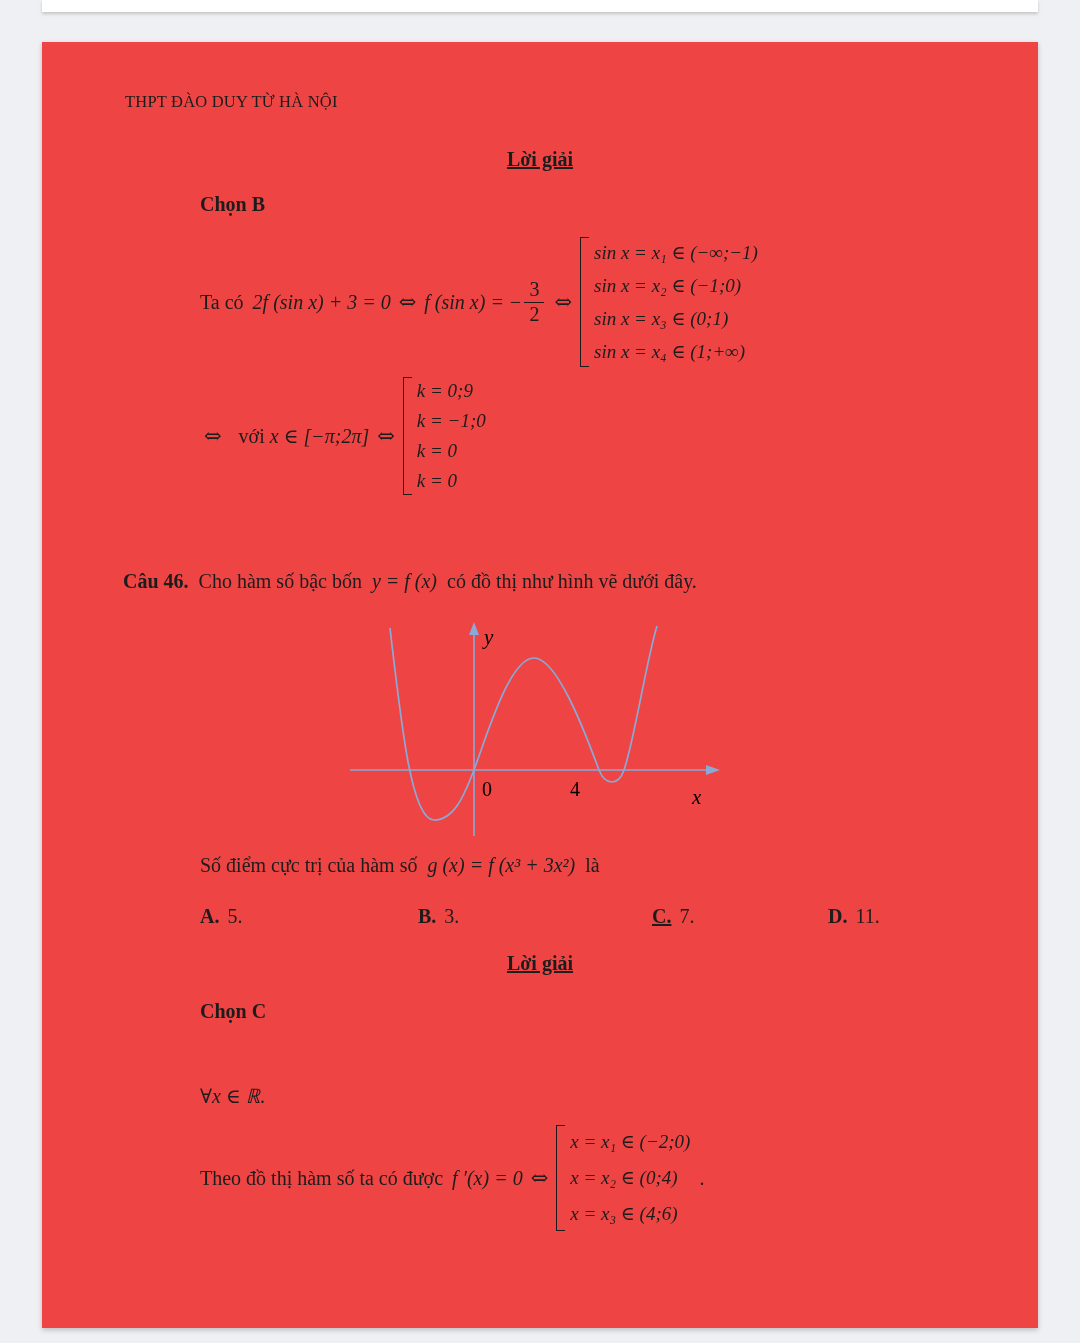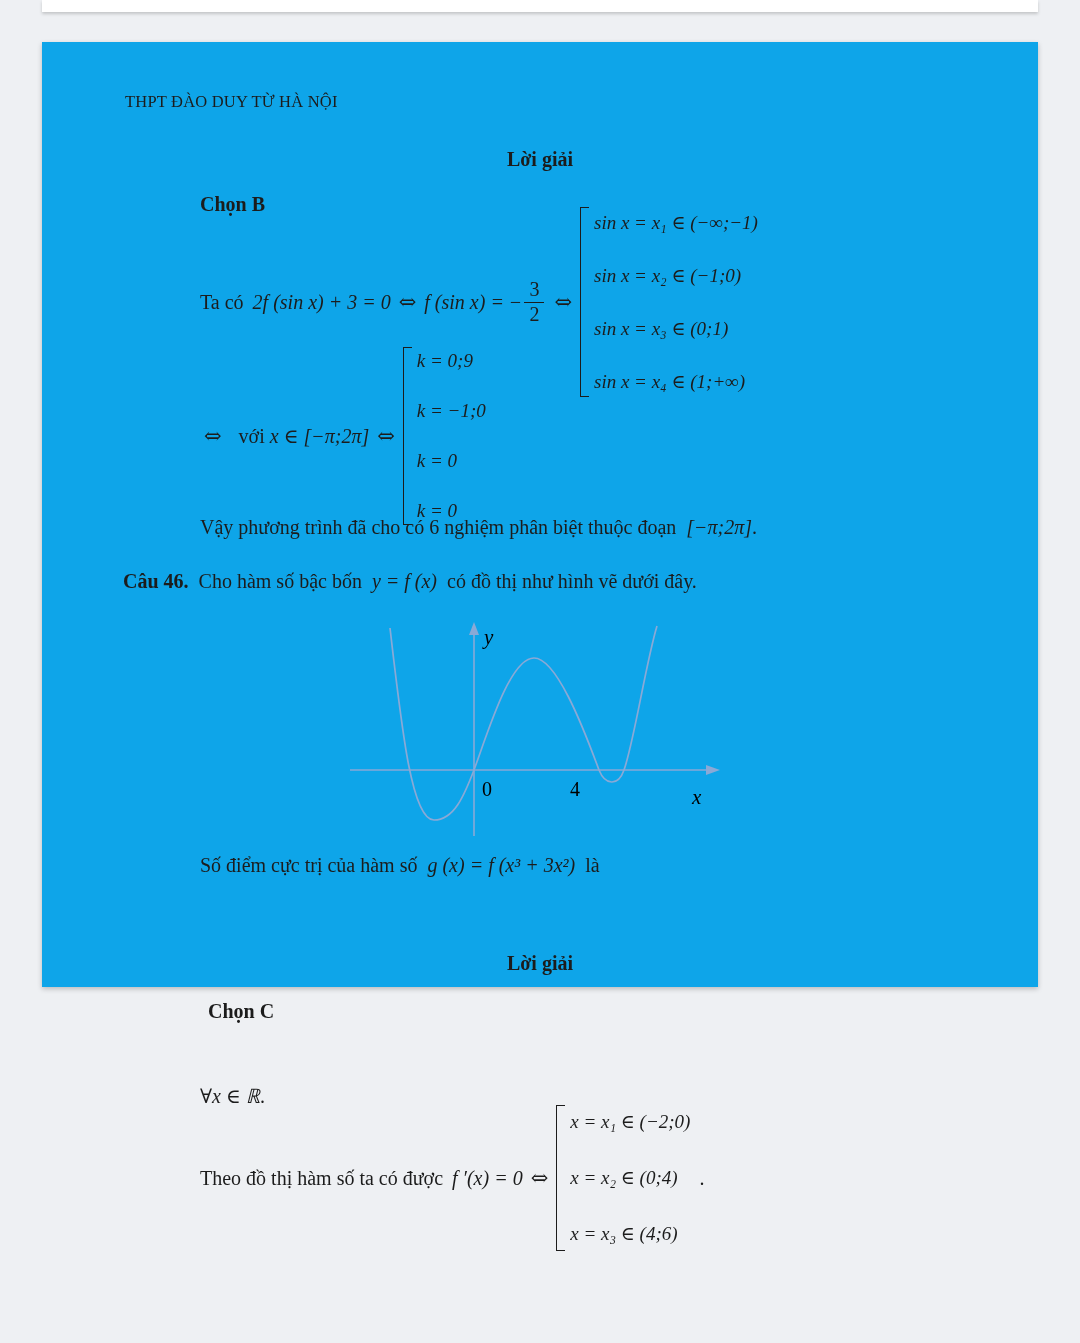--- a/index.html
+++ b/index.html
@@ -9,34 +9,34 @@
     background:#eef0f3;
     font-family:"Liberation Serif","DejaVu Serif",serif;
     color:#1c1c1c;
   }
   .ab { position:absolute; }
   .prev-sheet {
     position:absolute; left:42px; top:0; width:996px; height:12px;
     background:#ffffff; box-shadow:0 2px 3px rgba(0,0,0,.18);
   }
   .page {
-    position:absolute; left:42px; top:42px; width:996px; height:945px;
-    background:#0ea5e9; box-shadow:0 2px 5px rgba(0,0,0,.22);
+    position:absolute; left:42px; top:42px; width:996px; height:1286px;
+    background:#ef4444; box-shadow:0 2px 5px rgba(0,0,0,.22);
   }
   .header { left:83px; top:50px; font-size:16.5px; letter-spacing:.2px; }
-  .title-center { left:0; width:100%; text-align:center; font-weight:bold; font-size:20px; }
+  .title-center { left:0; width:100%; text-align:center; font-weight:bold; font-size:20px;text-decoration:underline; }
   .bold { font-weight:bold; }
   .txt { font-size:20px; white-space:nowrap; }
   .m { font-style:italic; }
   .row { display:flex; align-items:center; white-space:nowrap; }
   .gap { margin-left:9px; }
   .gap-s { margin-left:5px;text-align:center; }
   .iff { font-family:"DejaVu Serif","DejaVu Sans",serif; font-size:21px; margin:0 8px; }
   
-  .cases { display:flex; flex-direction:column; justify-content:center; position:relative; padding-left:14px; font-size:19px;gap:20px; }
+  .cases { display:flex; flex-direction:column; justify-content:center; position:relative; padding-left:14px; font-size:19px; }
   .brk { position:absolute; left:0; top:1px; bottom:1px; width:8px; border-left:1.8px solid #1c1c1c; }
   .brk::before,.brk::after { content:""; position:absolute; left:0; width:8px; height:0; border-top:1.8px solid #1c1c1c; }
   .brk::before { top:0; } .brk::after { bottom:0; }
   .lh33 .cl { line-height:33px; }
   .lh30 .cl { line-height:30px; }
   .lh36 .cl { line-height:36px; }
   .frac { display:inline-flex; flex-direction:column; align-items:center; line-height:1.08; font-size:20px; vertical-align:middle; margin:0 2px; }
   .frac .fn { padding:0 5px 1px; border-bottom:1.5px solid #1c1c1c; }
   .frac .fd { padding:1px 5px 0; }
   .ans { font-size:20px; }
@@ -83,24 +83,20 @@
     <span class="iff">⇔</span>
     <div class="cases lh30">
       <span class="brk"></span>
       <span class="cl m">k = 0;9</span>
       <span class="cl m">k = −1;0</span>
       <span class="cl m">k = 0</span>
       <span class="cl m">k = 0</span>
     </div>
   </div>
 
-  <div class="ab txt" style="left:158px; top:474px;">
-    <span>Vậy phương trình đã cho có 6 nghiệm phân biệt thuộc đoạn</span>
-    <span class="m gap-s">[−π;2π]</span><span>.</span>
-  </div>
 
   <div class="ab txt" style="left:81px; top:528px;">
     <span class="bold">Câu 46.</span>
     <span class="gap-s">Cho hàm số bậc bốn</span>
     <span class="m gap-s">y = f (x)</span>
     <span class="gap-s">có đồ thị như  hình vẽ dưới đây.</span>
   </div>
 
   <div class="ab graph-box">
     <svg width="404" height="236" viewBox="0 0 404 236">
@@ -118,23 +114,37 @@
       <text x="228" y="184" font-size="20">4</text>
     </svg>
   </div>
 
   <div class="ab txt" style="left:158px; top:812px;">
     <span>Số điểm cực trị của hàm số</span>
     <span class="m gap-s">g (x) = f (x³ + 3x²)</span>
     <span class="gap-s">là</span>
   </div>
 
+  <div class="ab" style="left:0; top:863px; width:100%; height:30px;">
+    <span class="ab ans" style="left:158px;">
+      <span class="ans-label">A.</span><span>5.</span>
+    </span>
+    <span class="ab ans" style="left:376px;">
+      <span class="ans-label">B.</span><span>3.</span>
+    </span>
+    <span class="ab ans" style="left:610px;">
+      <span class="ans-label correct">C.</span><span>7.</span>
+    </span>
+    <span class="ab ans" style="left:786px;">
+      <span class="ans-label">D.</span><span>11.</span>
+    </span>
+  </div>
 
   <div class="ab title-center" style="top:910px;">Lời giải</div>
-  <div class="ab txt bold" style="left:166px; top:958px;">Chọn C</div>
+  <div class="ab txt bold" style="left:158px; top:958px;">Chọn C</div>
 
   <div class="ab txt" style="left:158px; top:1040px;">
     <span class="m">∀x ∈ ℝ</span><span>.</span>
   </div>
 
   <div class="ab row" style="left:158px; top:1080px; height:112px;">
     <span class="txt">Theo đồ thị hàm số ta có được</span>
     <span class="txt m gap">f ′(x) = 0</span>
     <span class="iff">⇔</span>
     <div class="cases lh36">

